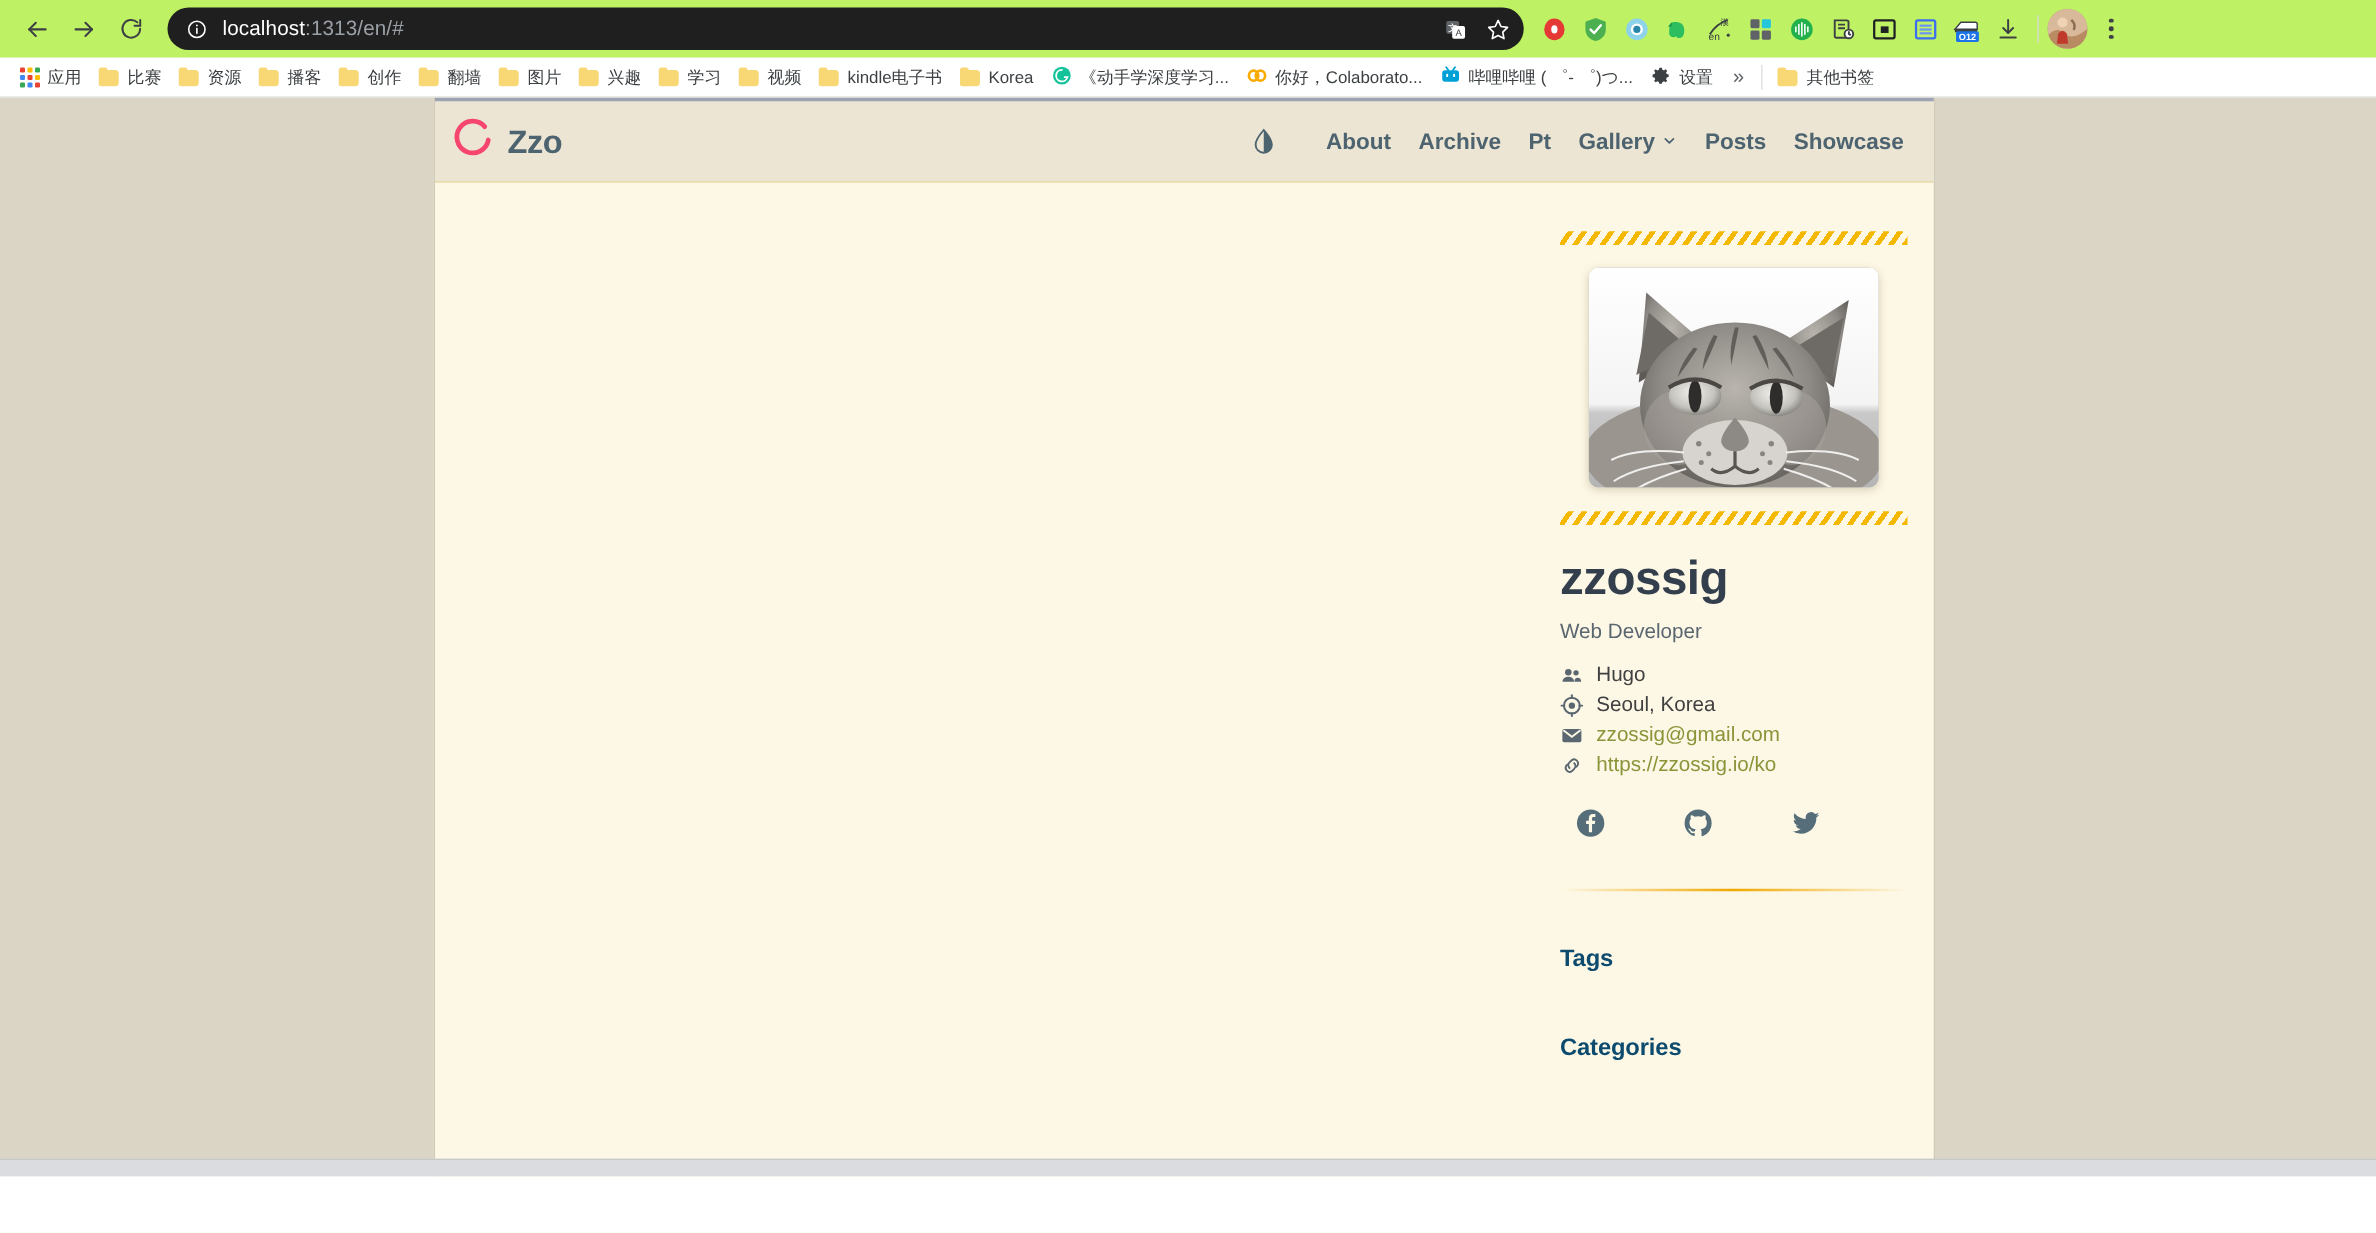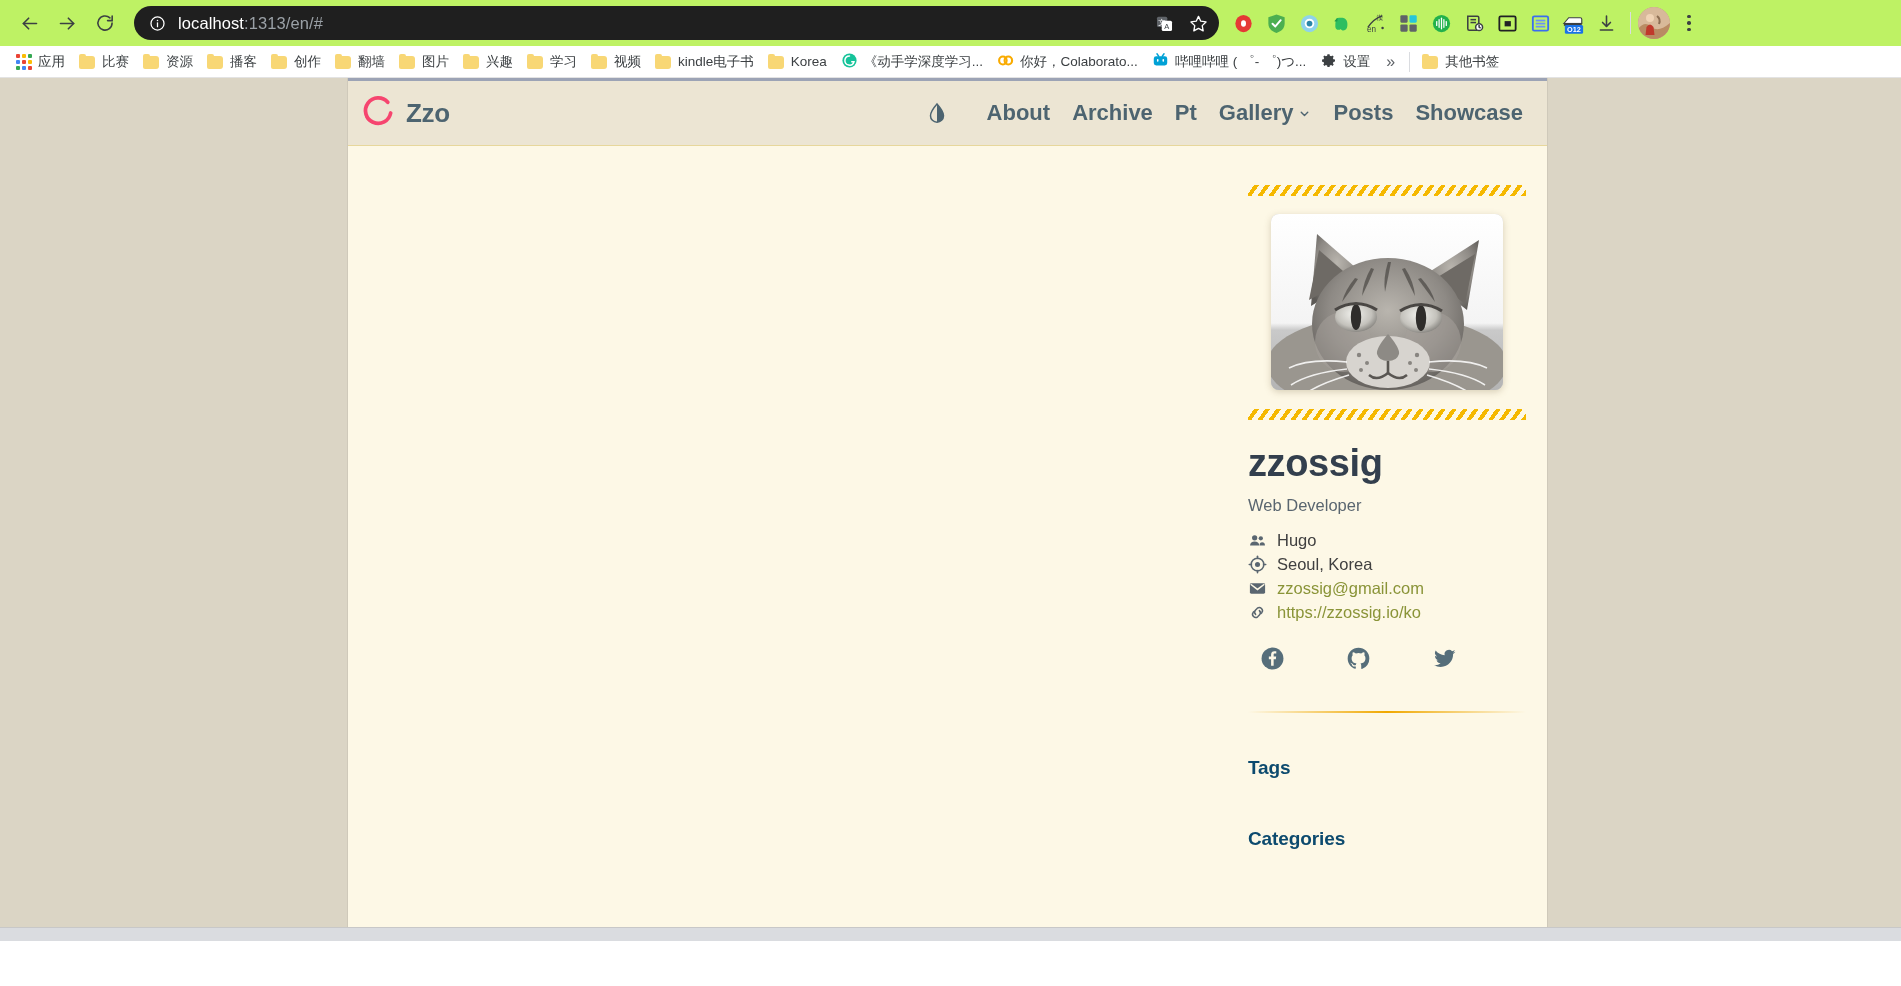--- a/index.html
+++ b/index.html
@@ -203,21 +203,21 @@
     color: #4d6470;
     letter-spacing: -0.3px;
   }
   #main-nav {
     margin-left: auto;
     display: flex;
     align-items: center;
     gap: 22px;
   }
   .nav-link {
-    font-size: 22px;
+    font-size: 18px;
     font-weight: bold;
     color: #4d6470;
     display: flex; align-items: center; gap: 5px;
     white-space: nowrap;
   }
   #theme-toggle { margin-right: 18px; display:flex; align-items:center; }
 
   #content-area {
     display: flex;
     align-items: flex-start;

